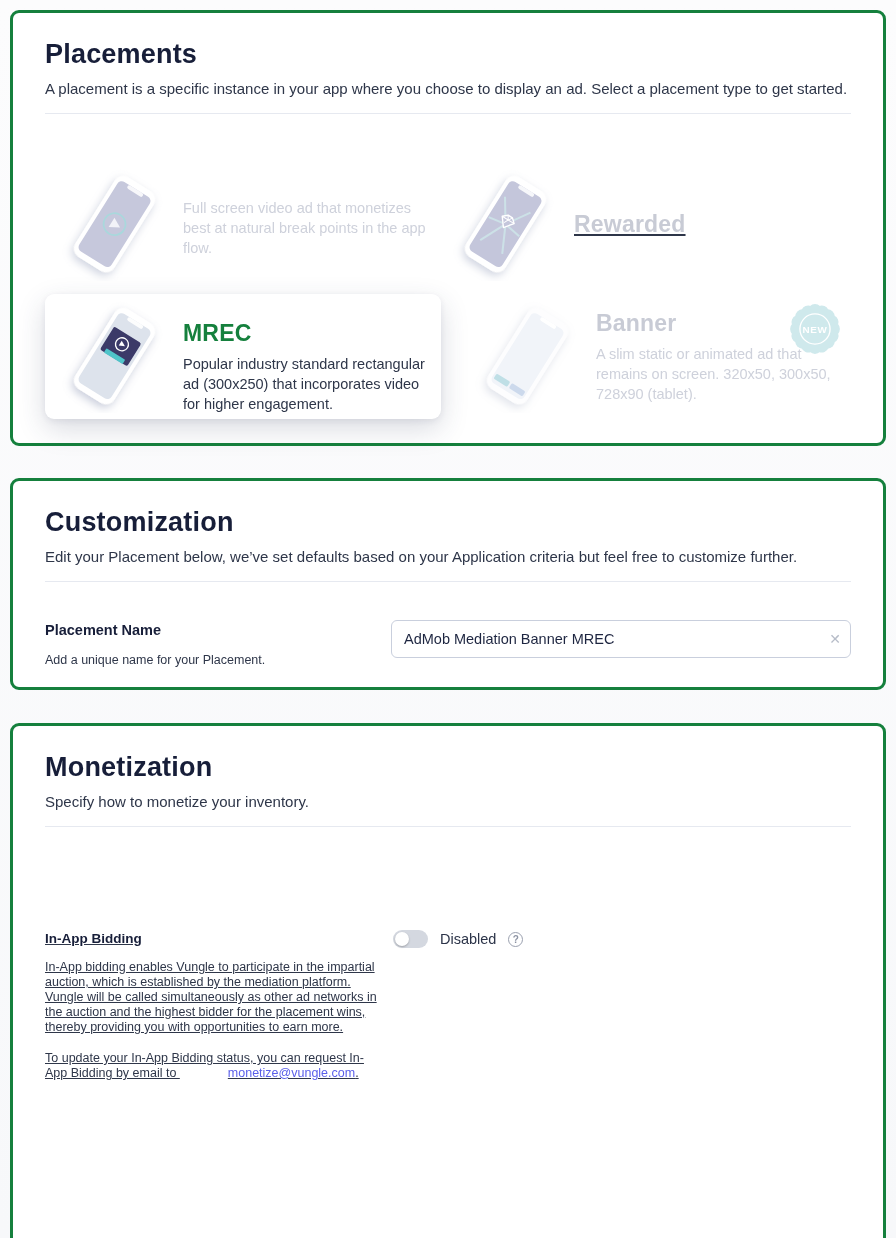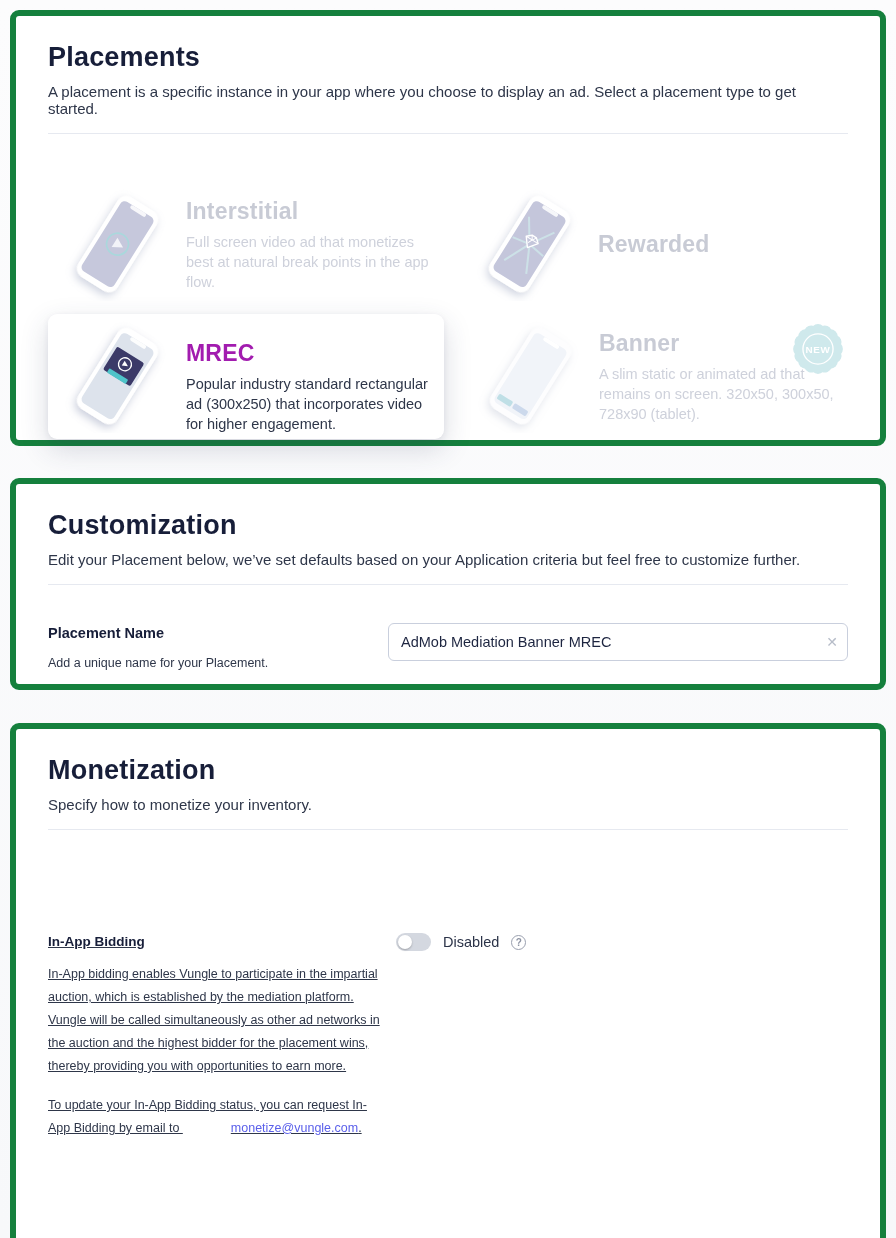--- a/index.html
+++ b/index.html
@@ -6,21 +6,21 @@
   html,body { margin:0; padding:0; }
   body {
     width: 896px; height: 1238px;
     background: linear-gradient(180deg,#fcfcfd 0%,#f7f8fa 100%);
     font-family: "Liberation Sans", sans-serif;
     color: #2e3649;
     overflow: hidden;
   }
   .card {
     background: #fff;
-    border: 6px solid #15803d;
+    border: 3px solid #15803d;
     border-radius: 9px;
     margin: 0 10px;
   }
   .card-head { padding: 26px 32px 0; }
   .card-title {
     margin: 0; font-size: 27px; font-weight: bold;
     color: #171e39; letter-spacing: .2px;
   }
   .card-desc { margin: 10px 0 0; font-size: 15px; color: #2e3649; }
   .divider { margin: 16px 32px 0; border-top: 1px solid #e6e9f0; height: 0; }
@@ -31,28 +31,28 @@
   .option {
     position: absolute; width: 400px; height: 125px;
     display: flex; align-items: center; cursor: pointer;
   }
   .option.selected {
     width: 396px;
     background: #fff; border-radius: 9px;
     box-shadow: 0 10px 28px rgba(45,55,90,.18), 0 2px 6px rgba(45,55,90,.08);
   }
   .opt-interstitial { left: 32px;  top: 48px; }
-  .opt-rewarded     { left: 444px; top: 48px; }
+  .opt-rewarded     { left: 423px; top: 48px; text-decoration: underline; }
   .opt-mrec         { left: 32px;  top: 180px; }
   .opt-banner       { left: 445px; top: 180px; }
   .icon-box { width: 138px; display: flex; justify-content: center; flex: 0 0 138px; }
   .opt-text { flex: 1; padding-right: 12px; }
   .opt-title { font-size: 23px; font-weight: bold; color: #c8cbd5; letter-spacing:.2px; }
   .opt-desc  { margin-top: 7px; font-size: 14.5px; line-height: 20px; color: #ced1db; max-width: 258px; }
-  .option.selected .opt-title { color: #a21caf; margin-top: 20px; }
+  .option.selected .opt-title { color: #15803d; margin-top: 20px; }
   .option.selected .opt-desc  { color: #2e3649; }
   .badge-new { position: absolute; top: 8px; right: 16px; width: 54px; height: 54px; }
 
   
   #customization-card { margin-top: 32px; height: 212px; }
   .field-row { display: flex; align-items: flex-start; padding: 38px 32px 0; }
   .field-labels { flex: 1; padding-top: 2px; }
   .field-label { font-size: 14.5px; font-weight: bold; color: #171e39; }
   .field-help  { margin-top: 15px; font-size: 12.5px; color: #2e3649; }
   .input-wrap { position: relative; width: 460px; }
@@ -67,21 +67,21 @@
   .clear-x {
     position: absolute; right: 10px; top: 9px;
     font-size: 14px; color: #b6bcc8; cursor: pointer; line-height: 20px;
   }
 
   
   #monetization-card { margin-top: 33px; height: 524px; }
   .bidding { display: flex; align-items: flex-start; padding: 0 32px; margin-top: 104px; }
   .bidding-left { width: 340px; flex: 0 0 340px; text-decoration: underline; }
   .bidding-label { font-size: 13.5px; font-weight: bold; color: #171e39; }
-  .bidding-p { margin: 14px 0 0; font-size: 12.5px; line-height: 23px; color: #2e3649; max-width: 332px; }
+  .bidding-p { margin: 14px 0 0; font-size: 12.5px; line-height: 15px; color: #2e3649; max-width: 332px; }
   .bidding-p2 { margin-top: 16px; }
   .email-link { color: #5b60ea; text-decoration: none; cursor: pointer; padding-left: 48px; }
   .bidding-right { display: flex; align-items: center; gap: 12px; margin-left: 8px; margin-top: -1px; }
   .toggle {
     width: 35px; height: 18px; border-radius: 9px;
     background: #d4d8e0; position: relative; cursor: pointer; flex: 0 0 35px;
   }
   .toggle-knob {
     position: absolute; left: 2px; top: 2px; width: 14px; height: 14px;
     border-radius: 50%; background: #fff; box-shadow: 0 1px 2px rgba(0,0,0,.25);
@@ -126,21 +126,20 @@
           <g transform="rotate(32 61 56)">
             <rect x="38" y="8" width="46" height="94" rx="10" fill="#fff" filter="url(#sh1)"></rect>
             <rect x="42" y="14" width="38" height="82" rx="5" fill="#c6c8dc"></rect>
             <rect x="52" y="14" width="18" height="4" rx="2" fill="#fff" opacity="0.85"></rect>
             <circle cx="61" cy="55" r="11" fill="none" stroke="#a9d8dc" stroke-width="1.6"></circle>
             <path d="M57.5 49.5 l10 5.5 -10 5.5 z" fill="#f2f3f8"></path>
           </g>
         </svg>
       </div>
       <div class="opt-text">
-        <div class="opt-title">Interstitial</div>
         <div class="opt-desc">Full screen video ad that monetizes best at natural break points in the app flow.</div>
       </div>
     </div>
 
     <div class="option opt-rewarded">
       <div class="icon-box">
         <svg width="122" height="112" viewBox="0 0 122 112">
           <defs>
               <filter id="sh2" x="-30%" y="-30%" width="160%" height="160%">
             <feDropShadow dx="0" dy="4" stdDeviation="4" flood-color="#7a85a8" flood-opacity="0.35"></feDropShadow>

